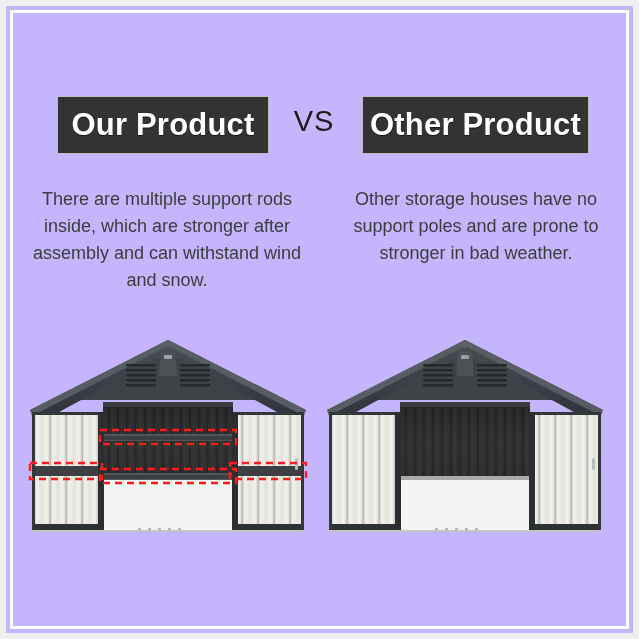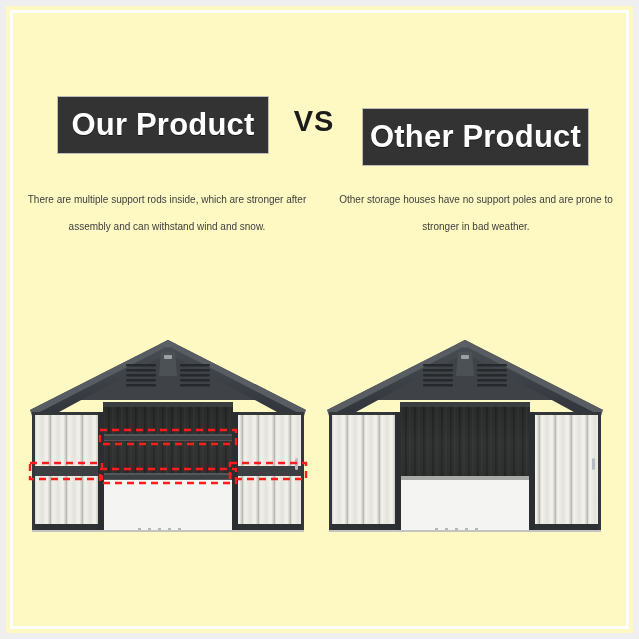--- a/index.html
+++ b/index.html
@@ -5,21 +5,21 @@
   html,body{margin:0;padding:0;}
   body{
     width:639px;height:639px;
     background:#d9d9d9;
     font-family:"Liberation Sans", sans-serif;
     overflow:hidden;
   }
   .page{
     position:relative;
     width:639px;height:639px;
-    background:#fef9c3;
+    background:#c4b5fd;
     box-sizing:border-box;
   }
   
   .frame{
     position:absolute;
     left:10px;top:10px;right:10px;bottom:10px;
     border:3px solid #fdfdfd;
     box-sizing:border-box;
     pointer-events:none;
   }
@@ -43,35 +43,35 @@
   }
   .title-box .label{
     color:#ffffff;
     font-size:31px;
     font-weight:bold;
     letter-spacing:0.2px;
     white-space:nowrap;
     text-shadow:0 1px 0 rgba(0,0,0,.55);
   }
   #box-ours{left:57px;width:212px;}
-  #box-theirs{left:362px;width:227px;margin-top:12px;}
+  #box-theirs{left:362px;width:227px;}
   .vs{
     position:absolute;
     left:288px;top:9px;width:52px;
     text-align:center;
     font-size:29px;
-    font-weight:bold;
+    font-weight:normal;
     color:#1c1c1c;
     letter-spacing:1px;
   }
 
   
   .desc{
     position:absolute;top:186px;
-    font-size:10px;
+    font-size:18px;
     line-height:27px;
     color:#3d3d3d;
     text-align:center;
   }
   #desc-ours{left:24px;width:286px;}
   #desc-theirs{left:336px;width:280px;}
 
   
   .sheds{position:absolute;left:0;top:300px;width:639px;height:250px;}
   .shed{

